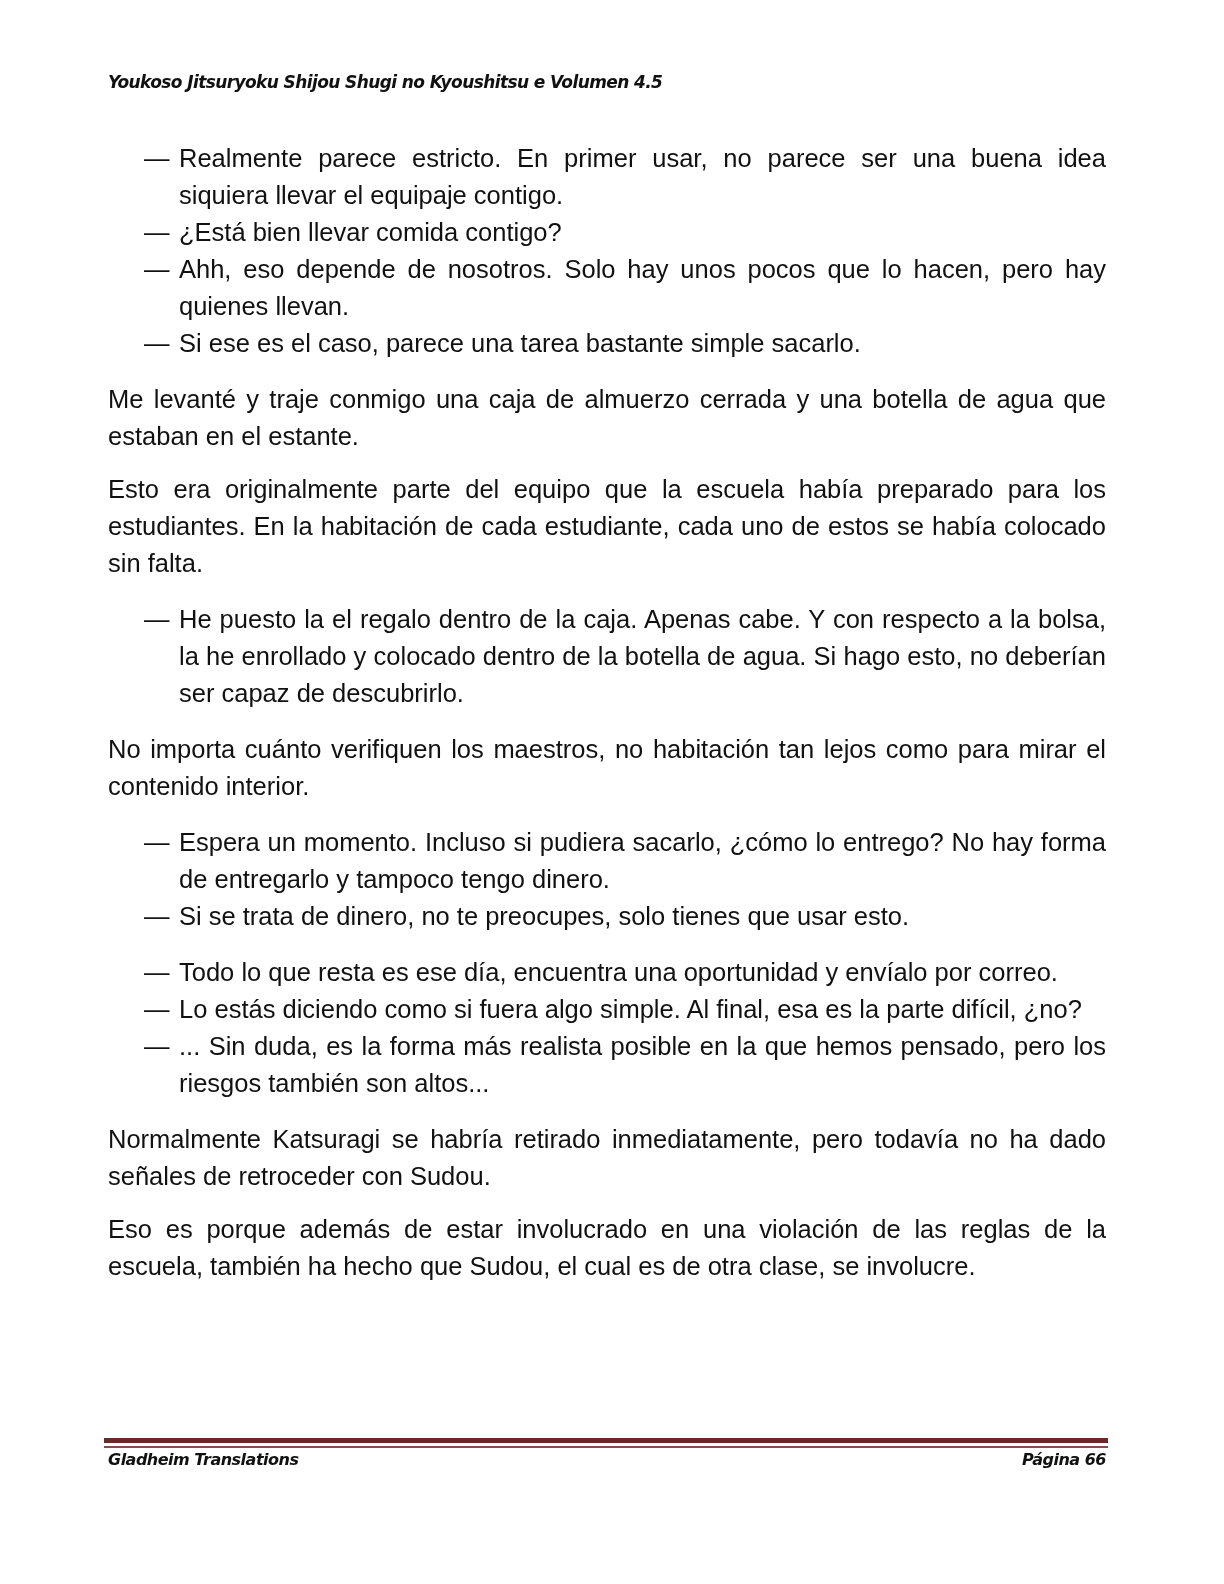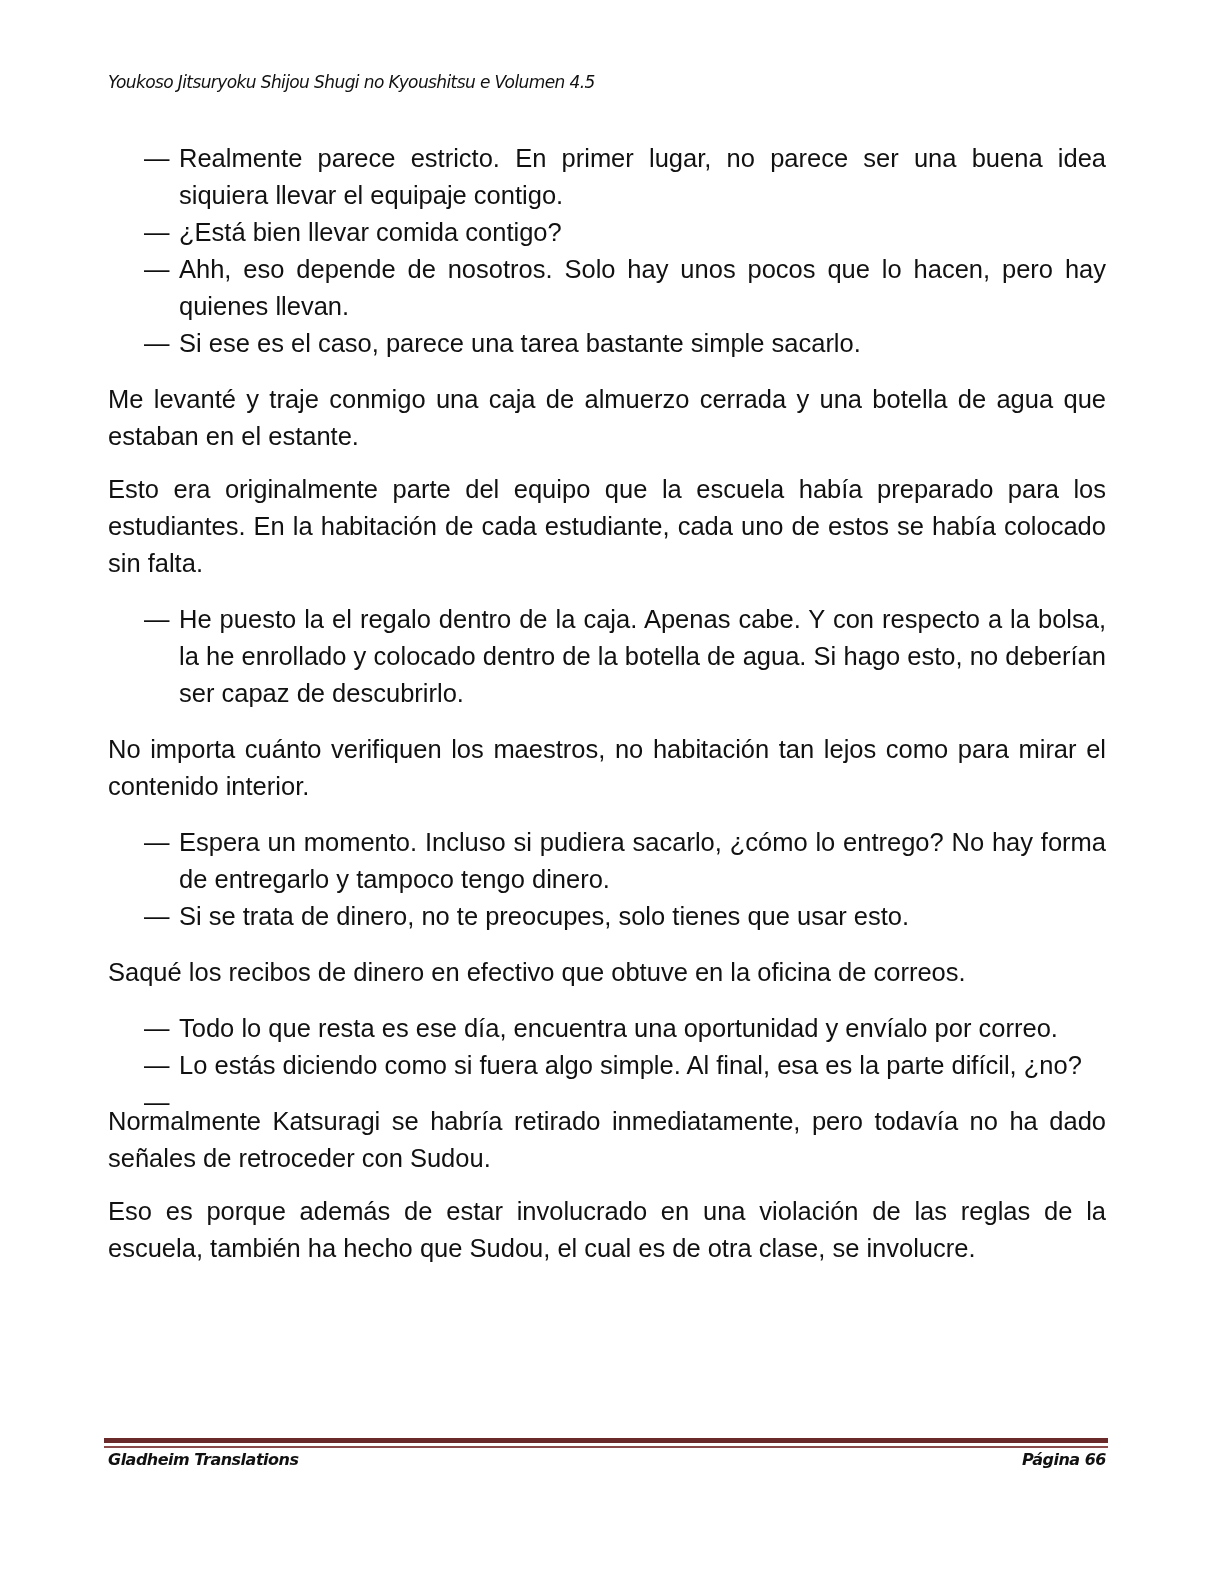--- a/index.html
+++ b/index.html
@@ -1,20 +1,20 @@
 <!DOCTYPE html>
 <html><head>
 <meta charset="utf-8">
 <style>
   html, body { margin: 0; padding: 0; background: #ffffff; }
   body { width: 1224px; height: 1584px; position: relative; overflow: hidden; color: #111; }
   .page { position: absolute; left: 0; top: 0; width: 1224px; height: 1584px; }
   .header-title {
     position: absolute; left: 108px; top: 72px;
-    font-family: "DejaVu Sans", sans-serif; font-weight: normal; font-style: italic;
+    font-family: "DejaVu Sans", sans-serif; font-weight: bold; font-style: italic;
     font-size: 17px; letter-spacing: -0.6px; color: #111;
   }
   .body { position: absolute; left: 108px; top: 140px; width: 998px;
     font-family: "Liberation Sans", sans-serif; font-size: 25.5px; line-height: 37px; color: #111; }
   .dlg { position: relative; padding-left: 71px; text-align: justify; }
   .dlg .dash { position: absolute; left: 36px; top: 0; }
   .para { text-align: justify; margin: 16px 0; }
   .block { margin: 19px 0; }
   .first { margin-top: 0; }
   .rule-thick { position: absolute; left: 104px; top: 1438px; width: 1004px; height: 5px; background: #6b2a2a; }
@@ -24,46 +24,45 @@
   .footer-right { right: 118px; margin-left: 48px; }
 </style>
 </head>
 <body>
 
 <div class="page">
   <div class="header-title">Youkoso Jitsuryoku Shijou Shugi no Kyoushitsu e Volumen 4.5</div>
 
   <div class="body">
     <div class="block first">
-      <div class="dlg"><span class="dash">—</span><span>Realmente parece estricto. En primer lugar, no parece ser una buena idea siquiera llevar el equipaje contigo.</span></div>
+      <div class="dlg"><span class="dash">—</span><span>Realmente parece estricto. En primer usar, no parece ser una buena idea siquiera llevar el equipaje contigo.</span></div>
       <div class="dlg"><span class="dash">—</span><span>¿Está bien llevar comida contigo?</span></div>
       <div class="dlg"><span class="dash">—</span><span>Ahh, eso depende de nosotros. Solo hay unos pocos que lo hacen, pero hay quienes llevan.</span></div>
       <div class="dlg"><span class="dash">—</span><span>Si ese es el caso, parece una tarea bastante simple sacarlo.</span></div>
     </div>
 
     <p class="para">Me levanté y traje conmigo una caja de almuerzo cerrada y una botella de agua que estaban en el estante.</p>
     <p class="para">Esto era originalmente parte del equipo que la escuela había preparado para los estudiantes. En la habitación de cada estudiante, cada uno de estos se había colocado sin falta.</p>
 
     <div class="block">
       <div class="dlg"><span class="dash">—</span><span>He puesto la el regalo dentro de la caja. Apenas cabe. Y con respecto a la bolsa, la he enrollado y colocado dentro de la botella de agua. Si hago esto, no deberían ser capaz de descubrirlo.</span></div>
     </div>
 
     <p class="para">No importa cuánto verifiquen los maestros, no habitación tan lejos como para mirar el contenido interior.</p>
 
     <div class="block">
       <div class="dlg"><span class="dash">—</span><span>Espera un momento. Incluso si pudiera sacarlo, ¿cómo lo entrego? No hay forma de entregarlo y tampoco tengo dinero.</span></div>
       <div class="dlg"><span class="dash">—</span><span>Si se trata de dinero, no te preocupes, solo tienes que usar esto.</span></div>
     </div>
 
-    <p class="para">Saqué los recibos de dinero en efectivo que obtuve en la oficina de correos.</p>
 
     <div class="block">
       <div class="dlg"><span class="dash">—</span><span>Todo lo que resta es ese día, encuentra una oportunidad y envíalo por correo.</span></div>
       <div class="dlg"><span class="dash">—</span><span>Lo estás diciendo como si fuera algo simple. Al final, esa es la parte difícil, ¿no?</span></div>
-      <div class="dlg"><span class="dash">—</span></div>
+      <div class="dlg"><span class="dash">—</span><span>... Sin duda, es la forma más realista posible en la que hemos pensado, pero los riesgos también son altos...</span></div>
     </div>
 
     <p class="para">Normalmente Katsuragi se habría retirado inmediatamente, pero todavía no ha dado señales de retroceder con Sudou.</p>
     <p class="para">Eso es porque además de estar involucrado en una violación de las reglas de la escuela, también ha hecho que Sudou, el cual es de otra clase, se involucre.</p>
   </div>
 
   <div class="rule-thick"></div>
   <div class="rule-thin"></div>
   <div class="footer footer-left">Gladheim Translations</div>
   <div class="footer footer-right">Página 66</div>

